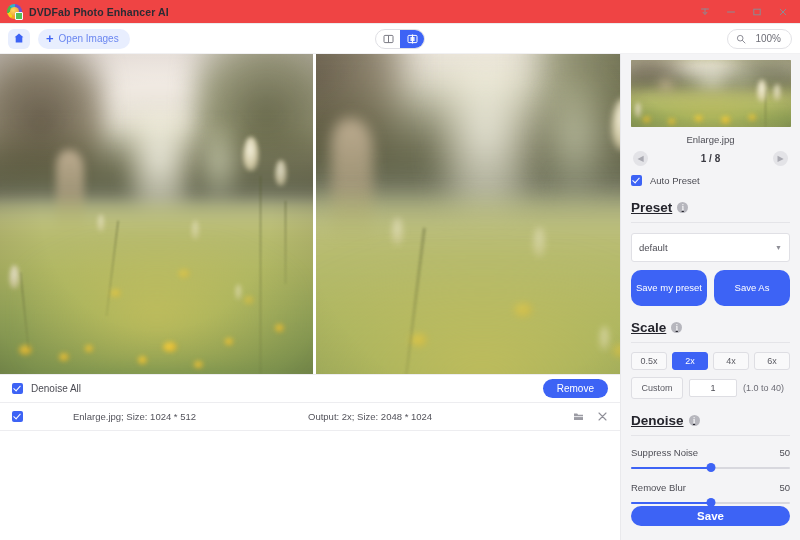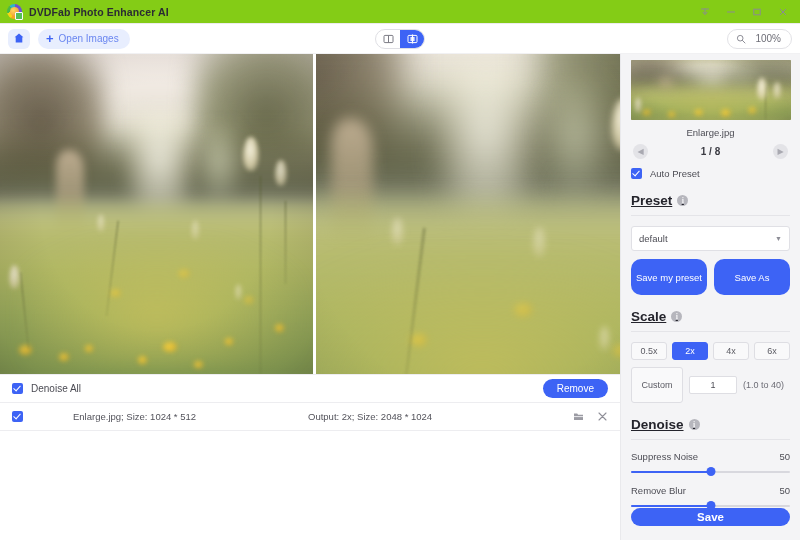--- a/index.html
+++ b/index.html
@@ -12,21 +12,21 @@
   .app {
     position: relative;
     width: 800px; height: 540px;
     background: #f7f7f9;
     display: flex; flex-direction: column;
   }
 
   
   .titlebar {
     height: 24px; flex: 0 0 24px;
-    background: #84cc16;
+    background: #ef4444;
     border-bottom: 1px solid #ececed;
     display: flex; align-items: center;
     padding: 0 4px 0 4px;
   }
   .app-logo {
     width: 15px; height: 15px; border-radius: 50%;
     margin: 0 7px 0 3px;
     position: relative; flex: 0 0 15px;
     background:
       conic-gradient(from 150deg,
@@ -306,21 +306,21 @@
   .scale-row { display: flex; gap: 5px; margin-top: 10px; }
   .sbtn {
     flex: 1 1 0; height: 18px; border-radius: 3px;
     border: 1px solid #dedee3; background: #f9f9fa;
     font-size: 9px; color: #5a5a62;
     display: flex; align-items: center; justify-content: center;
   }
   .sbtn.active { background: #3d63f5; border-color: #3d63f5; color: #fff; }
   .custom-row { display: flex; align-items: center; gap: 6px; margin-top: 7px; }
   .custom-btn {
-    width: 52px; height: 36px; border-radius: 3px;
+    width: 52px; height: 22px; border-radius: 3px;
     border: 1px solid #dedee3; background: #f9f9fa;
     font-size: 9px; color: #5a5a62;
     display: flex; align-items: center; justify-content: center;
   }
   .custom-input {
     width: 48px; height: 18px; border-radius: 2px;
     border: 1px solid #dedee3; background: #fff;
     font-size: 9px; color: #4d4d55;
     display: flex; align-items: center; justify-content: center;
   }

